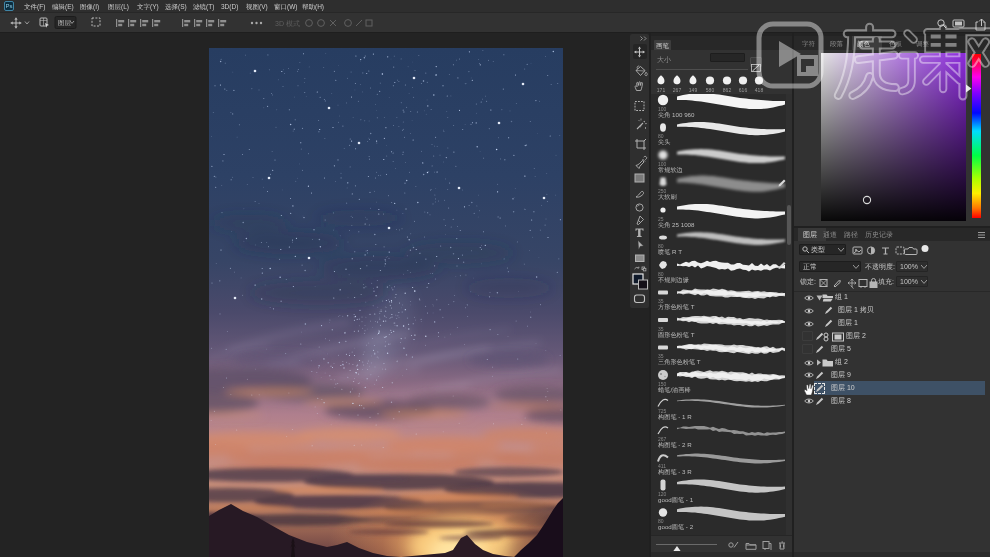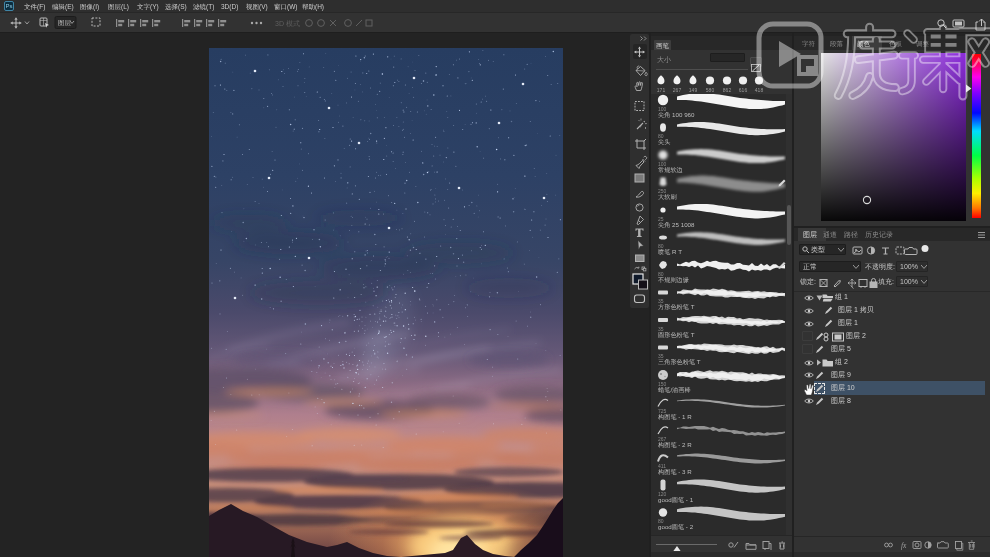--- a/index.html
+++ b/index.html
@@ -1497,37 +1497,20 @@
       </svg>
 <div class="txt" style="left:37px;top:155.6px;color:#cfcfcf">图层 10</div>
 <svg class="abs" style="left:10px;top:169.2px" width="10" height="8" viewBox="0 0 10 8">
         <path d="M.7 4C2.3 1.5 7.7 1.5 9.3 4 7.7 6.5 2.3 6.5 .7 4z" fill="none" stroke="#cfcfcf" stroke-width=".9"></path>
         <circle cx="5" cy="4" r="1.2" fill="#cfcfcf"></circle>
       </svg>
 <svg class="abs" style="left:21px;top:168.7px" width="9" height="9" viewBox="0 0 9 9">
         <path d="M1 8C1.4 6.8 1.8 6 2.4 5.2L6.8 .8l1.4 1.4L3.8 6.6C3 7.2 2.2 7.6 1 8z" fill="#c9c9c9" stroke="none"></path>
       </svg>
 <div class="txt" style="left:37px;top:168.5px;color:#cfcfcf">图层 8</div>
- <div class="abs" style="left:0;top:308px;width:196px;height:16px;background:#323232;border-top:1px solid #262626">
-  <svg width="196" height="16" viewBox="0 0 196 16">
-          <g stroke="#a2a2a2" fill="none" stroke-width=".9">
-   <circle cx="92.5" cy="8" r="1.9"></circle>
-            <circle cx="96.5" cy="8" r="1.9"></circle>
-   <text x="107" y="11" font-size="7.5" font-style="italic" fill="#a2a2a2" stroke="none" font-family="Liberation Serif">fx</text>
-   <rect x="119" y="4.5" width="8" height="7" rx="1"></rect>
-            <circle cx="123" cy="8" r="2"></circle>
-   <circle cx="134" cy="8" r="3.2"></circle>
-            <path d="M134 4.8a3.2 3.2 0 0 1 0 6.4z" fill="#a2a2a2" stroke="none"></path>
-   <path d="M143.5 6h2.5l1-1.3h3L151 6h2.5a.8.8 0 0 1 .8.8v3.4a.8.8 0 0 1-.8.8h-9.2a.8.8 0 0 1-.8-.8V6.8a.8.8 0 0 1 .8-.8z"></path>
-   <rect x="161.5" y="4.5" width="6" height="7"></rect>
-            <path d="M167.5 6.2h1.3v7h-6v-1.7" stroke-width=".75"></path>
-   <path d="M174 5.5h7M175.3 5.5v6.8h4.4V5.5M176.8 4h1.8M176.3 7v3.6M178.3 7v3.6M180 7v3.6" stroke-width=".8"></path>
-  </g>
-        </svg>
- </div>
  <div class="abs" style="left:0;top:324px;width:196px;height:5px;background:#2a2a2a"></div>
 </div>
 <div class="abs" style="left:792px;top:33px;width:2px;height:524px;background:#202020"></div>
 <div class="abs" style="left:649px;top:33px;width:2px;height:524px;background:#202020"></div>
 <div class="abs" style="left:794px;top:226px;width:196px;height:2px;background:#202020"></div>
 <svg class="abs" style="left:0;top:0;pointer-events:none" width="990" height="557" viewBox="0 0 990 557">
 <defs>
         <mask id="wm">
 <g transform="translate(836 26) scale(1.12)">
             <path d="M30 1 v6 M10 7 h40 M14 7 C14 28 11 46 2 62 M24 17 h26 M36 12 v30 c0 9 7 13 17 13 M20 30 L52 26 M30 45 c-2 8-8 14-15 17" stroke="#fff" stroke-width="8" fill="none" stroke-linecap="round"></path>

